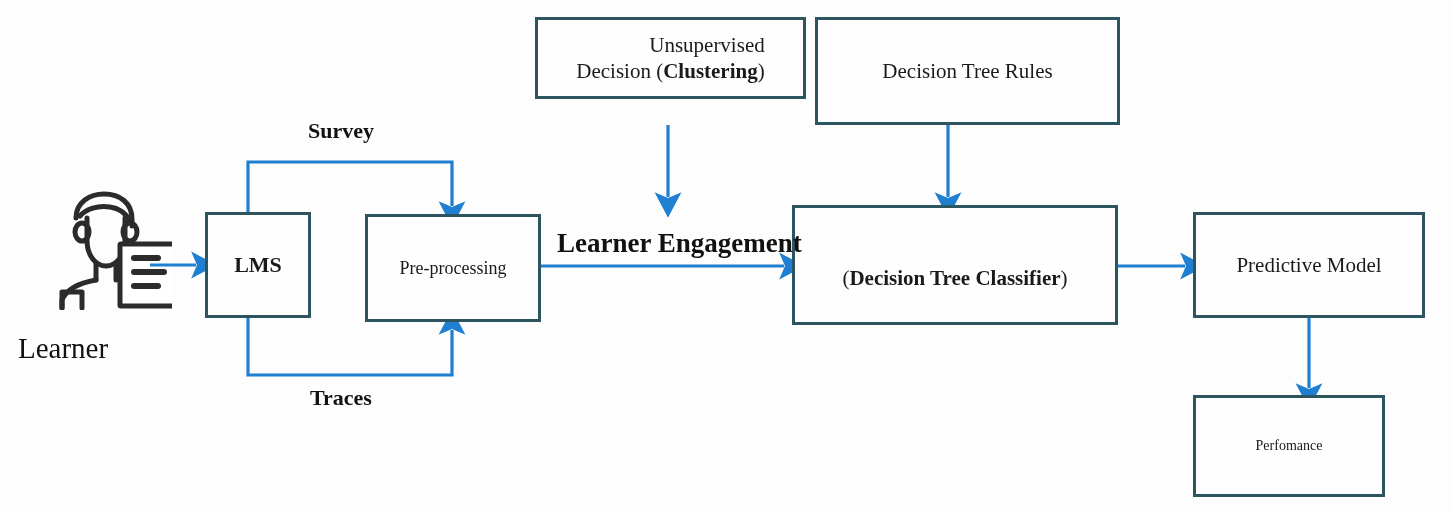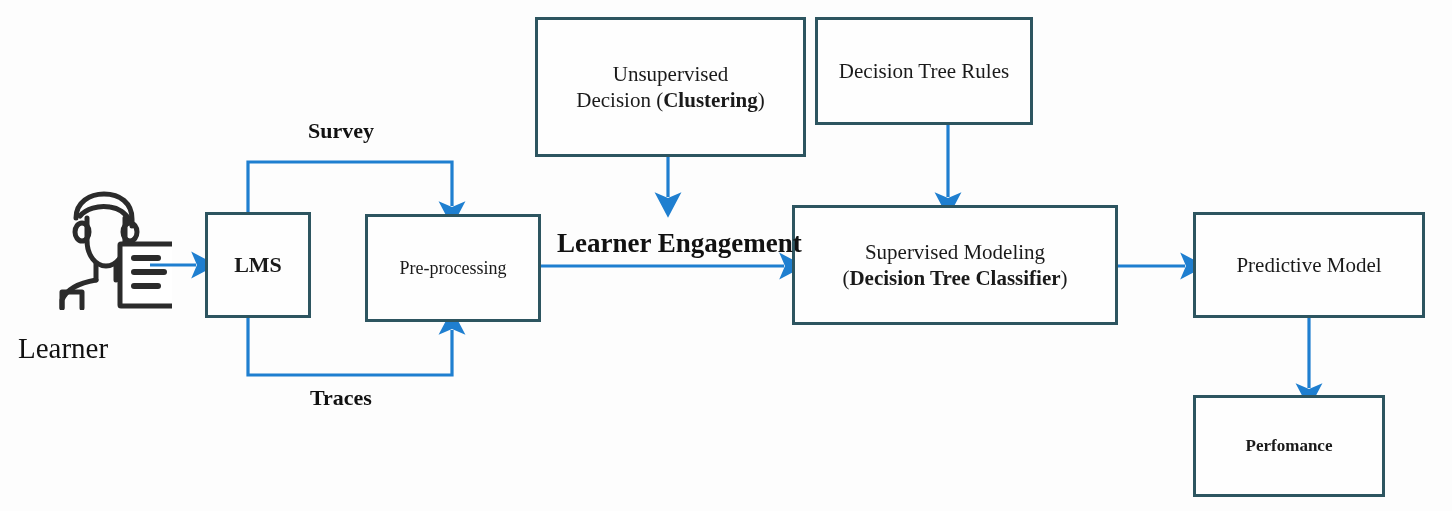--- a/index.html
+++ b/index.html
@@ -69,43 +69,43 @@
   </svg>
 
   <div class="node" style="left:205px;top:212px;width:106px;height:106px;font-size:22px;font-weight:bold;">
     <span class="txt">LMS</span>
   </div>
 
   <div class="node" style="left:365px;top:214px;width:176px;height:108px;font-size:18px;">
     <span class="txt">Pre-processing</span>
   </div>
 
-  <div class="node" style="left:535px;top:17px;width:271px;height:140px;font-size:21px;">
+  <div class="node" style="left:535px;top:17px;width:271px;height:82px;font-size:21px;text-align:right;">
     <span class="txt">
       <span>Unsupervised</span><br>
       <span>Decision (</span><b>Clustering</b><span>)</span>
     </span>
   </div>
 
-  <div class="node" style="left:815px;top:17px;width:218px;height:108px;font-size:21px;">
+  <div class="node" style="left:815px;top:17px;width:305px;height:108px;font-size:21px;">
     <span class="txt">Decision Tree Rules</span>
   </div>
 
   <div class="node" style="left:792px;top:205px;width:326px;height:120px;font-size:21px;">
     <span class="txt">
-      <span>Supervised Modeling</span><br>
+      <br>
       <span>(</span><b>Decision Tree Classifier</b><span>)</span>
     </span>
   </div>
 
   <div class="node" style="left:1193px;top:212px;width:232px;height:106px;font-size:21px;">
     <span class="txt">Predictive Model</span>
   </div>
 
-  <div class="node" style="left:1193px;top:395px;width:192px;height:102px;font-size:17px;font-weight:bold;">
+  <div class="node" style="left:1193px;top:395px;width:192px;height:102px;font-size:14px;">
     <span class="txt">Perfomance</span>
   </div>
 
   <div class="lbl" style="left:308px;top:118px;font-size:22px;">Survey</div>
   <div class="lbl" style="left:310px;top:385px;font-size:22px;">Traces</div>
   <div class="lbl" style="left:557px;top:228px;font-size:27px;">Learner Engagement</div>
 
   <div class="plain" style="left:18px;top:308px;font-size:29px;margin-top:24px;">Learner</div>
 
 </div>

